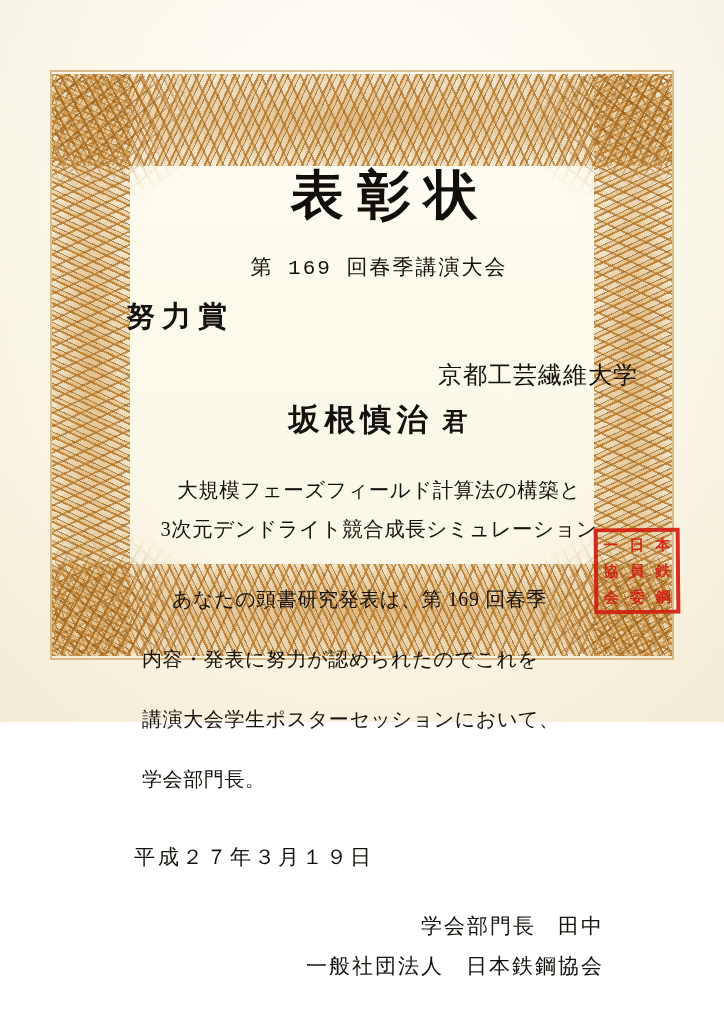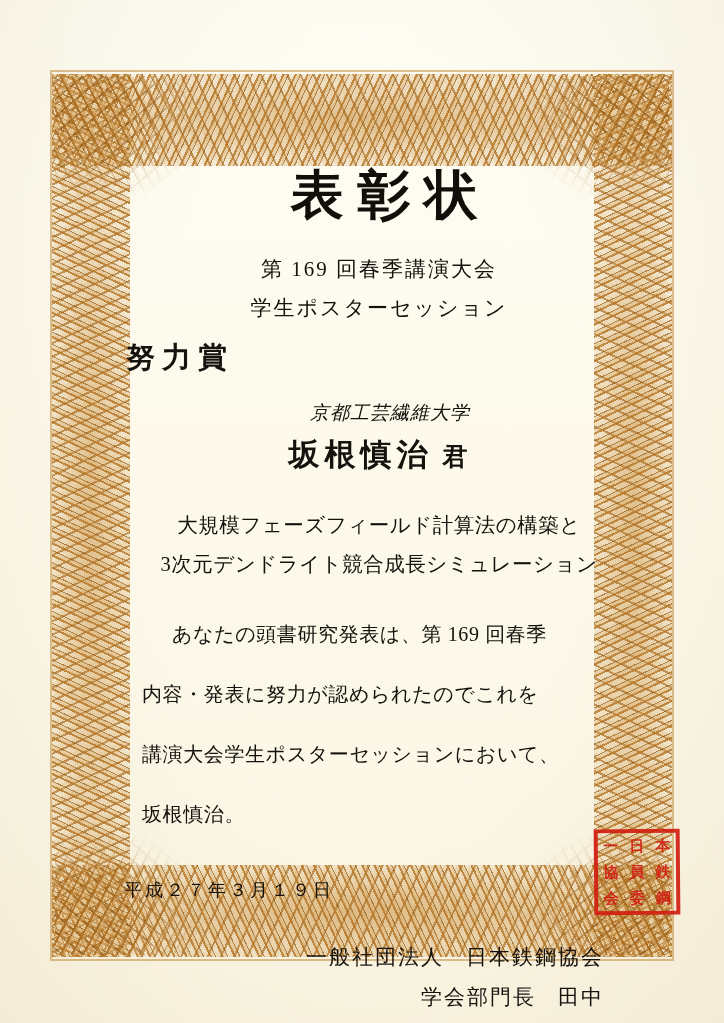--- a/index.html
+++ b/index.html
@@ -11,21 +11,21 @@
     width: 724px;
     height: 1023px;
     overflow: hidden;
     font-family: "Liberation Serif", "DejaVu Serif", serif;
   }
 
   
   #certificate {
     position: relative;
     width: 724px;
-    height: 1023px;
+    height: 722px;
     background: #86efac;
     box-sizing: border-box;
   }
 
   
   #paper-tint {
     position: absolute;
     inset: 0;
     background:
       radial-gradient(ellipse at 50% 45%, rgba(255,255,250,0.0) 45%, rgba(226,214,186,0.33) 100%),
@@ -159,38 +159,38 @@
     line-height: 1.1;
     color: #120e09;
   }
 
   .center-line {
     text-align: center;
     font-size: 21px;
     letter-spacing: 2px;
     line-height: 1.85;
     margin: 0;
+    font-family: Liberation Mono, monospace;
   }
   #event-name { margin-top: 4px; }
   #session-name { margin-bottom: 10px; }
 
   #prize-name {
     text-align: left;
     font-size: 29px;
     font-weight: 700;
     letter-spacing: 7px;
     margin: 8px 0 22px 6px;
   }
 
   #affiliation {
-    text-align: center;
-    font-size: 19px;
+    text-align: right;
+    font-size: 24px;
     letter-spacing: 1px;
     margin: 10px 0 6px 22px;
-    font-style: italic;
   }
 
   #recipient {
     text-align: center;
     font-size: 31px;
     font-weight: 700;
     letter-spacing: 5px;
     margin: 8px 0 30px 0;
   }
   #recipient .honorific {
@@ -211,23 +211,23 @@
   #body-text {
     font-size: 20px;
     letter-spacing: 0.6px;
     line-height: 2.0;
     margin: 22px 0 0 22px;
     text-align: left;
   }
   #body-text .indent { margin-left: 30px; display: inline-block; }
 
   #date-line {
-    font-size: 18px;
+    font-size: 21px;
     letter-spacing: 3px;
-    margin: 44px 0 0 4px;
+    margin: 44px 0 0 14px;
     text-align: left;
   }
 
   #signature-block {
     margin: 36px 0 0 0;
     text-align: right;
     padding-right: 34px;
   }
   .signature-line {
     font-size: 21px;
@@ -281,50 +281,49 @@
   <div class="corner-bloom" id="bloom-bl"></div>
   <div class="corner-bloom" id="bloom-br"></div>
 
   <div id="inner-field"></div>
 
   <div id="content">
 
     <div id="title-award">表彰状</div>
 
     <p class="center-line" id="event-name">第 169 回春季講演大会</p>
-    <p class="center-line" id="session-name">学生ポスターセッション</p>
 
     <div id="prize-name">努力賞</div>
 
     <div id="affiliation">京都工芸繊維大学</div>
 
     <div id="recipient">
       <span>坂根慎治</span><span class="honorific">君</span>
     </div>
 
     <div id="research-title">
       <p class="research-line">大規模フェーズフィールド計算法の構築と</p>
       <p class="research-line">3次元デンドライト競合成長シミュレーション</p>
     </div>
 
     <div id="body-text">
       <p class="body-line"><span class="indent"></span><span>あなたの頭書研究発表は、第 169 回春季</span></p>
       <p class="body-line">内容・発表に努力が認められたのでこれを</p>
       <p class="body-line">講演大会学生ポスターセッションにおいて、</p>
-      <p class="body-line">坂根慎治。</p>
+      <p class="body-line">学会部門長。</p>
     </div>
 
     <div id="date-line">平成２７年３月１９日</div>
 
     <div id="signature-block">
       <p class="signature-line">
-        <span>一般社団法人</span><span class="sig-gap"></span><span>日本鉄鋼協会</span>
+        <span>学会部門長</span><span class="sig-gap"></span><span>田中</span>
       </p>
       <p class="signature-line">
-        <span>学会部門長</span><span class="sig-gap"></span><span>田中</span>
+        <span>一般社団法人</span><span class="sig-gap"></span><span>日本鉄鋼協会</span>
       </p>
     </div>
 
   </div>
 
   <div id="seal">
     <span>一</span>
     <span>日</span>
     <span>本</span>
     <span>協</span>

